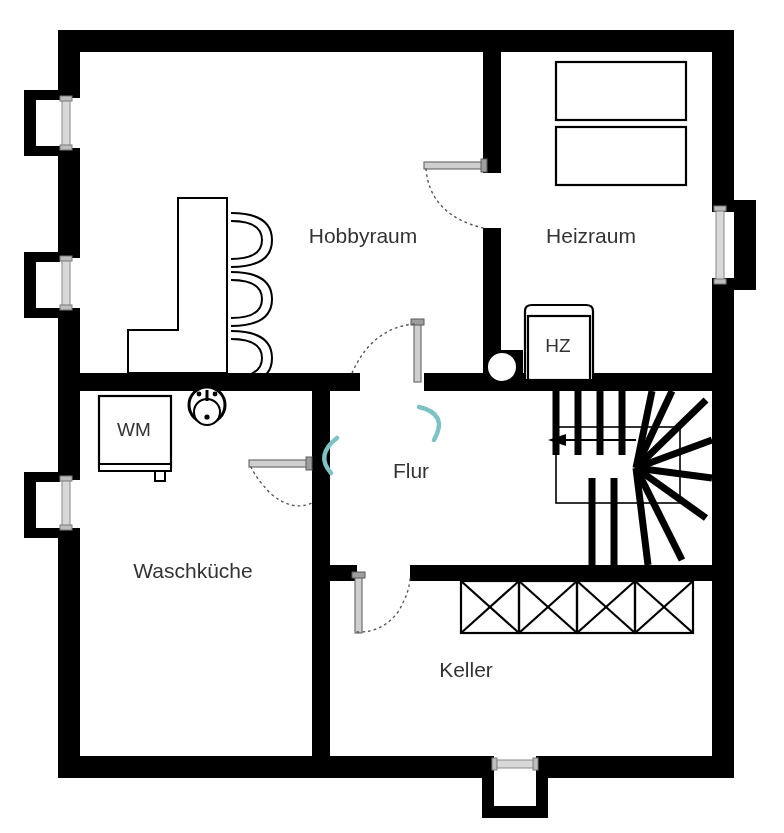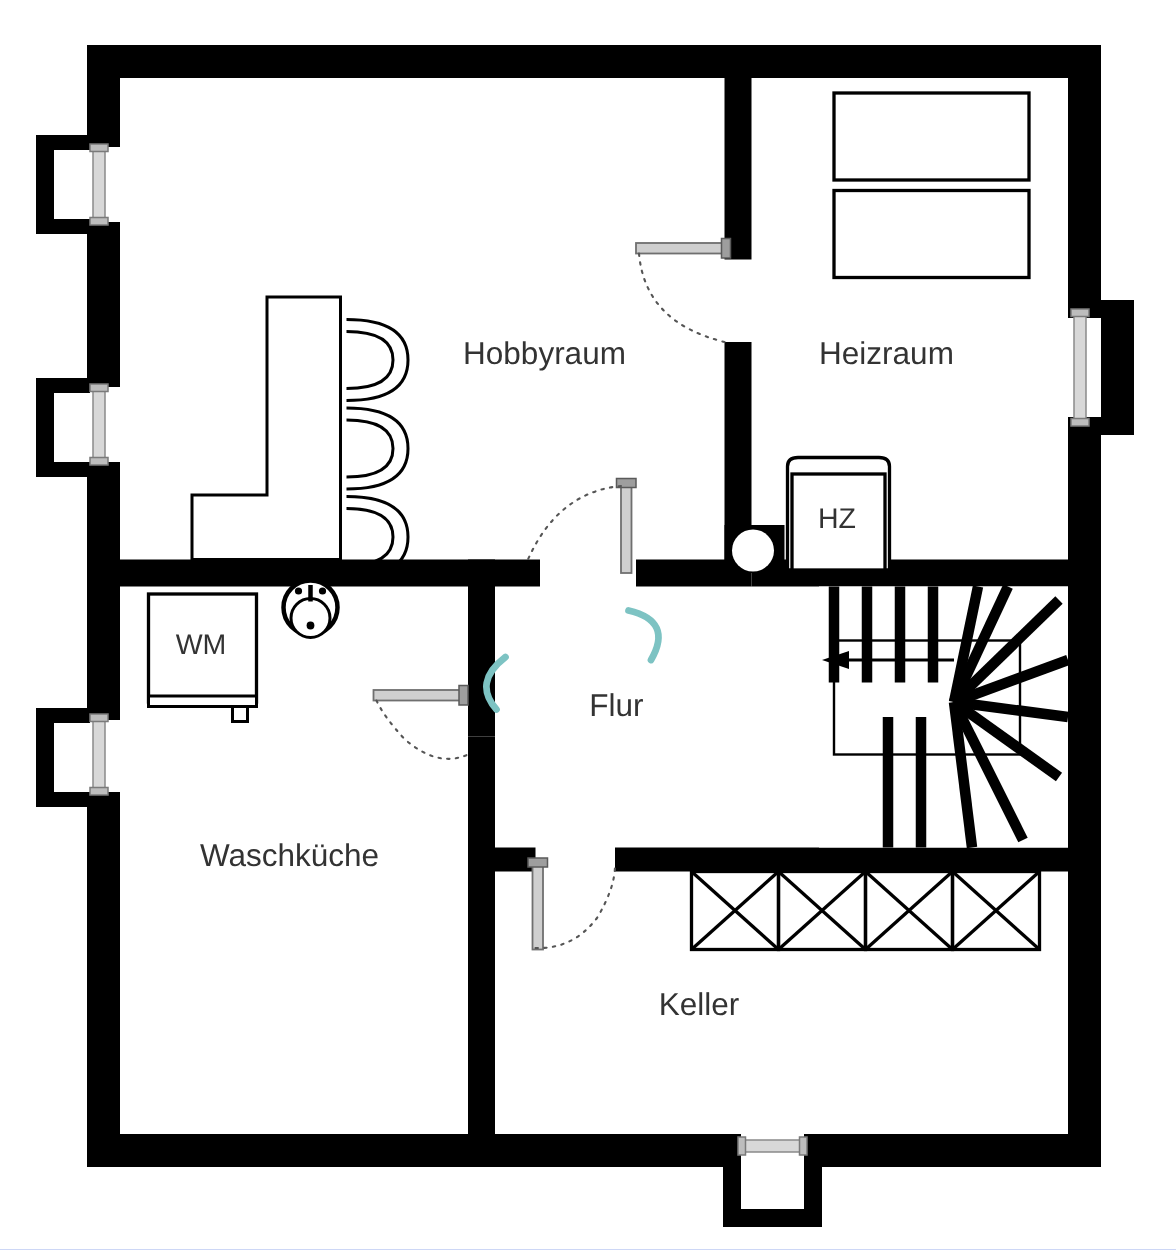--- a/index.html
+++ b/index.html
@@ -7,21 +7,21 @@
     padding: 0;
     background: #ffffff;
   }
   body {
     font-family: "Liberation Sans", sans-serif;
   }
   #plan-root {
     position: relative;
     width: 784px;
     height: 833px;
-    background: #1d4ed8;
+    background: #f9a8d4;
     overflow: hidden;
   }
   #floorplan-svg {
     display: block;
     width: 784px;
     height: 833px;
   }
   .room-label {
     font-family: "Liberation Sans", sans-serif;
     font-size: 21px;

